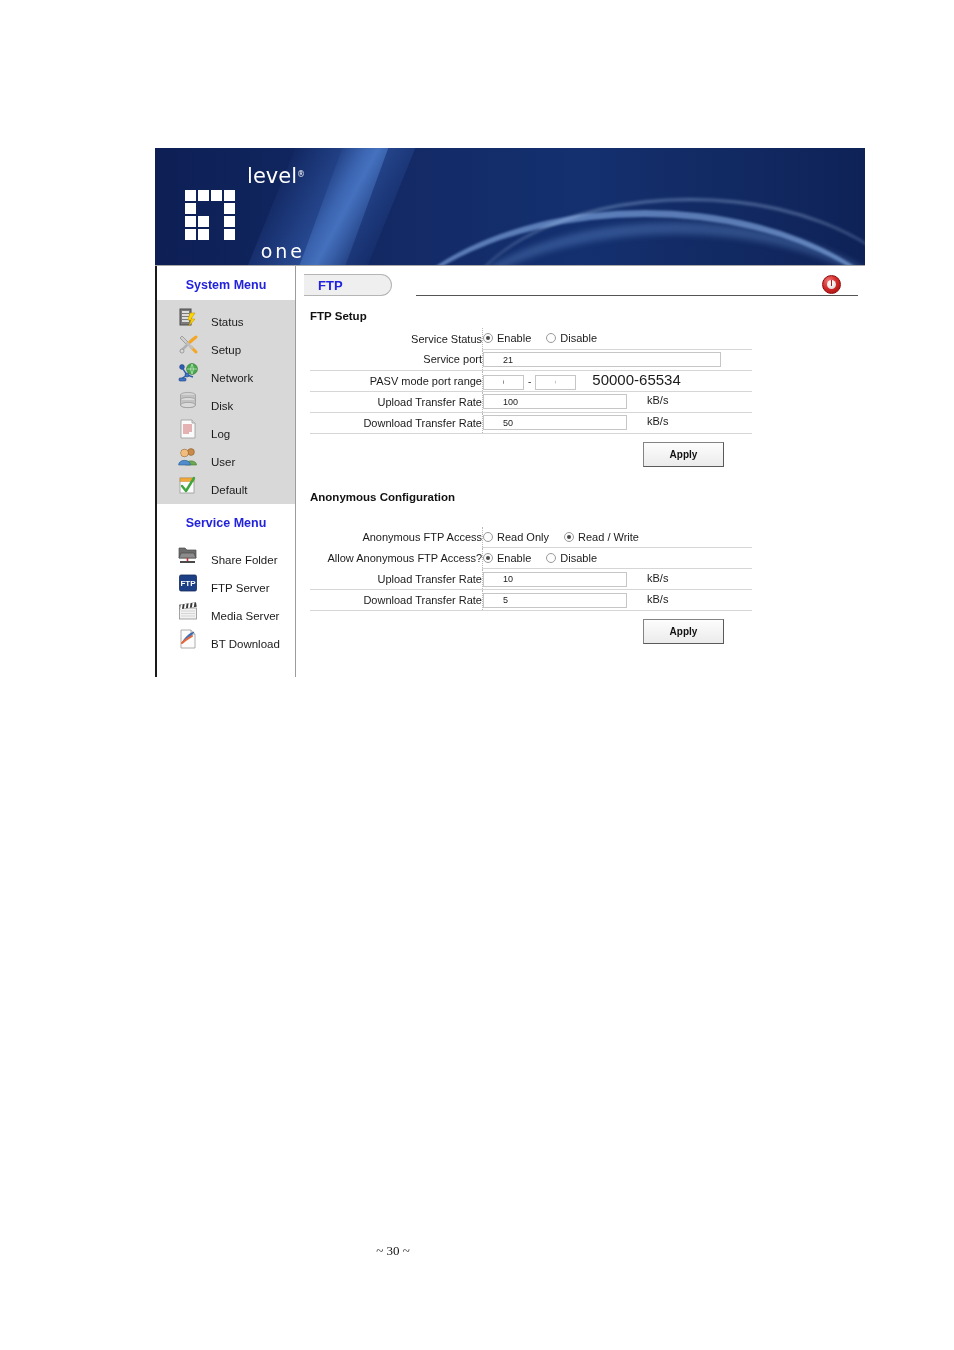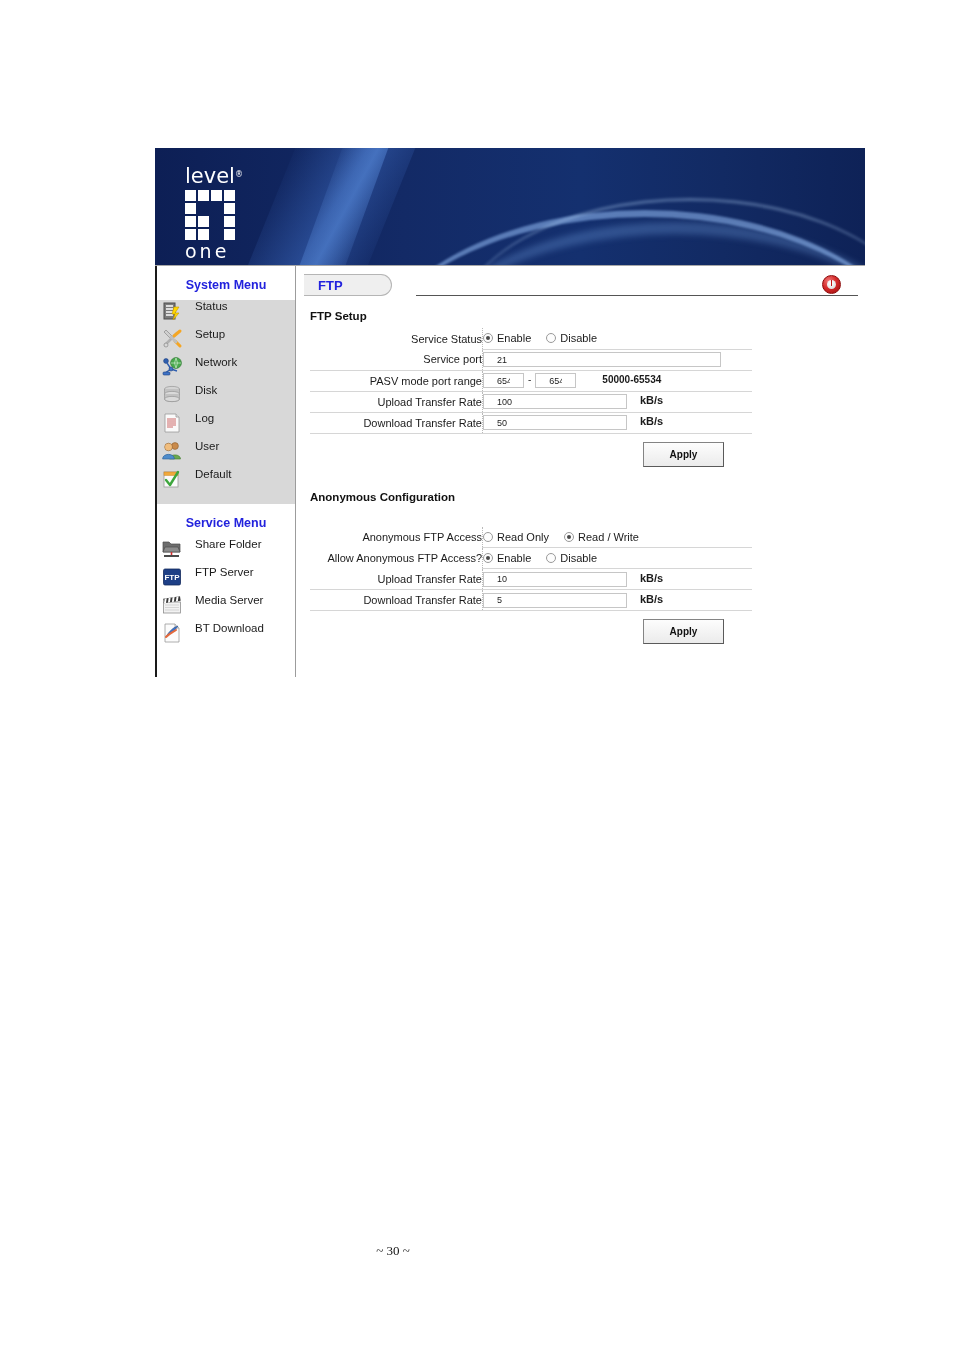--- a/index.html
+++ b/index.html
@@ -29,20 +29,21 @@
     position: relative;
     width: 710px;
     height: 118px;
     background: #11245c;
     background:
       linear-gradient(115deg, rgba(255,255,255,0) 62%, rgba(90,135,210,0.0) 100%),
       linear-gradient(90deg, #0d1f55 0%, #132a66 35%, #14306f 60%, #122a63 80%, #0e2257 100%);
     overflow: hidden;
     border-bottom: 1px solid #a8a8a8;
     box-sizing: border-box;
+    text-align: right;
   }
   .banner-diag {
     position: absolute;
     top: -30px;
     left: 110px;
     width: 120px;
     height: 210px;
     background: linear-gradient(100deg, rgba(70,115,195,0.0) 0%, rgba(60,105,190,0.55) 50%, rgba(40,80,165,0.0) 100%);
     transform: skewX(-22deg);
   }
@@ -153,23 +154,23 @@
     font-weight: bold;
     text-align: center;
     padding: 12px 0 8px 0;
     background: #ffffff;
     font-family: "Liberation Sans", sans-serif;
   }
   .menu-group-grey { background: #d8d8d8; padding-bottom: 8px; }
   .menu-group-grey .menu-heading { background: #ffffff; }
   .menu-item {
     display: flex;
-    align-items: flex-start;
+    align-items: flex-end;
     height: 28px;
-    padding-left: 4px;
+    padding-left: 20px;
     cursor: pointer;
   }
   .menu-item .mi-label {
     font-size: 11.5px;
     color: #1b1b1b;
     margin-left: 12px;
     font-family: "Liberation Sans", sans-serif;
   }
   .mi-icon {
     width: 22px;
@@ -301,38 +302,36 @@
     margin-right: 12px;
   }
 
   .inp {
     border: 1px solid #c6c6c6;
     background: #ffffff;
     height: 15px;
     font-size: 9px;
     font-family: "Liberation Sans", sans-serif;
     color: #222;
-    padding: 0 13px;
+    padding: 0 19px;
     box-sizing: border-box;
     vertical-align: middle;
   }
   .inp-wide { width: 238px; }
   .inp-mid  { width: 144px; }
   .inp-small{ width: 41px; }
   .unit {
     font-size: 11px;
     color: #1b1b1b;
-    margin-left: 13px;
-    font-weight: bold;
+    margin-left: 20px;
   }
   .range-hint {
-    font-size: 10px;
+    font-size: 15px;
     color: #1b1b1b;
-    margin-left: 26px;
-    font-weight: bold;
+    margin-left: 16px;
   }
   .dash { font-size: 10px; color:#333; margin: 0 4px; }
 
   .apply-wrap {
     width: 442px;
     margin-left: 14px;
     text-align: right;
     padding-top: 8px;
   }
   .apply-btn {

